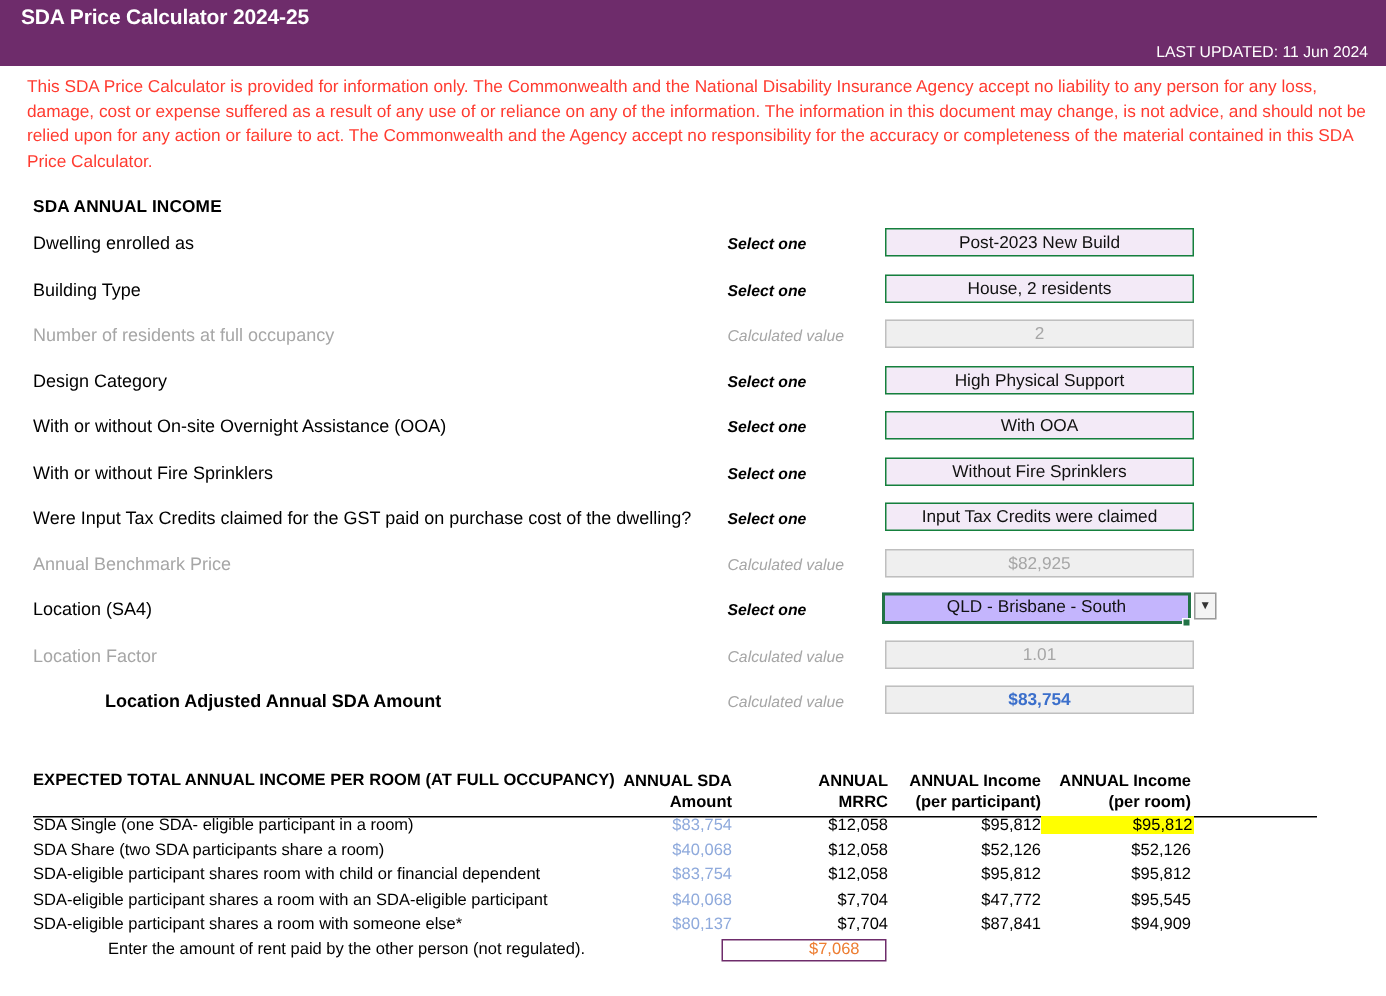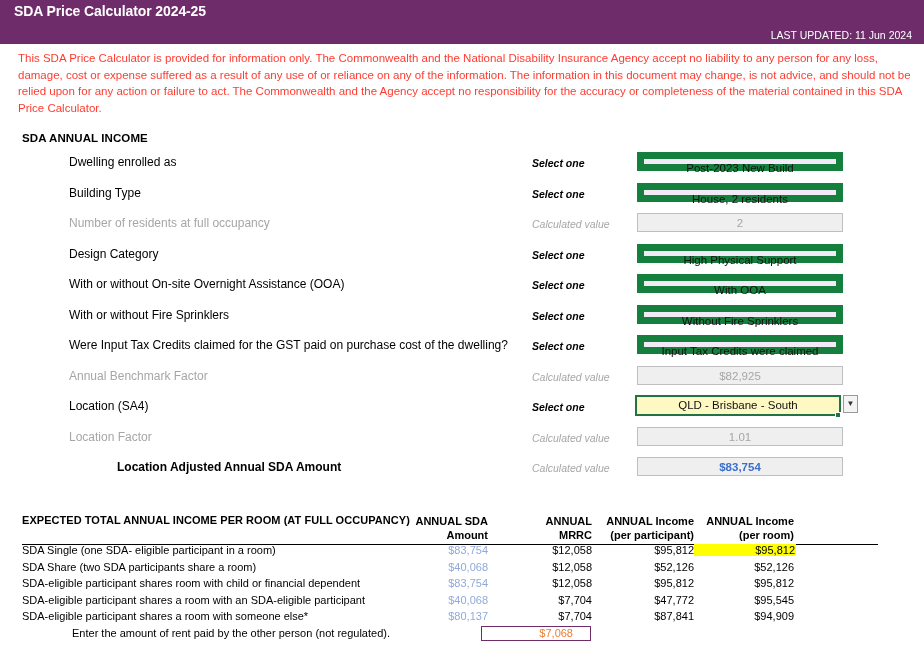--- a/index.html
+++ b/index.html
@@ -65,21 +65,20 @@
     letter-spacing: 0.1px;
   }
 
   .form {
     margin-top: 7px;
     position: relative;
   }
   .frow {
     position: relative;
     height: 30.5px;
-    margin-left: 47px;
   }
   .flabel {
     position: absolute;
     left: 22px;
     top: 4px;
     font-size: 12px;
     white-space: nowrap;
   }
   .flabel.muted { color: #A6A6A6; }
   .flabel.bold  { font-weight: bold; padding-left: 48px; }
@@ -100,21 +99,21 @@
     top: 1px;
     width: 206px;
     height: 19px;
     line-height: 19px;
     text-align: center;
     font-size: 11.5px;
     box-sizing: border-box;
   }
   .fbox.select {
     background: #F3EAF7;
-    border: 7px solid #15803d;
+    border: 1px solid #15803d;
     color: #111111;
   }
   .fbox.calc {
     background: #EFEFEF;
     border: 1px solid #BFBFBF;
     color: #A6A6A6;
   }
   .fbox.calc.emph {
     color: #3B6FCB;
     font-weight: bold;
@@ -128,21 +127,21 @@
     width: 210px;
     height: 23px;
   }
   .cellwrap .selbox {
     position: absolute;
     left: 0; top: 0;
     width: 206px;
     height: 21px;
     box-sizing: border-box;
     border: 2px solid #217346;
-    background: #fef9c3;
+    background: #c4b5fd;
     line-height: 17px;
     text-align: center;
     font-size: 11.5px;
     color: #111111;
   }
   .cellwrap .fillhandle {
     position: absolute;
     left: 200px;
     top: 17px;
     width: 6px;
@@ -294,21 +293,21 @@
     <div class="fbox select">Without Fire Sprinklers</div>
   </div>
 
   <div class="frow">
     <div class="flabel">Were Input Tax Credits claimed for the GST paid on purchase cost of the dwelling?</div>
     <div class="fhint">Select one</div>
     <div class="fbox select">Input Tax Credits were claimed</div>
   </div>
 
   <div class="frow">
-    <div class="flabel muted">Annual Benchmark Factor</div>
+    <div class="flabel muted">Annual Benchmark Price</div>
     <div class="fhint muted">Calculated value</div>
     <div class="fbox calc">$82,925</div>
   </div>
 
   <div class="frow">
     <div class="flabel">Location (SA4)</div>
     <div class="fhint">Select one</div>
     <div class="cellwrap">
       <div class="selbox">QLD - Brisbane - South</div>
       <div class="fillhandle"></div>

